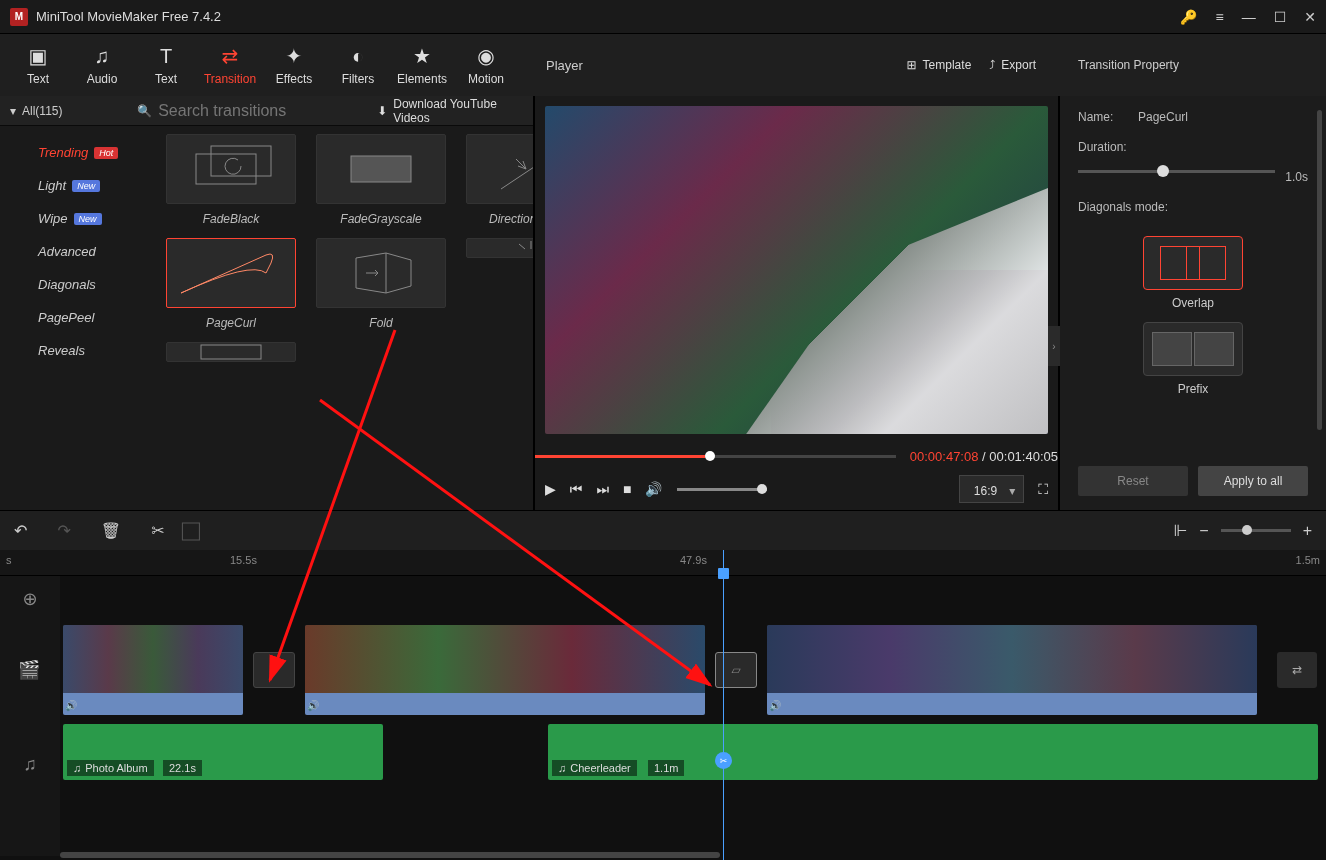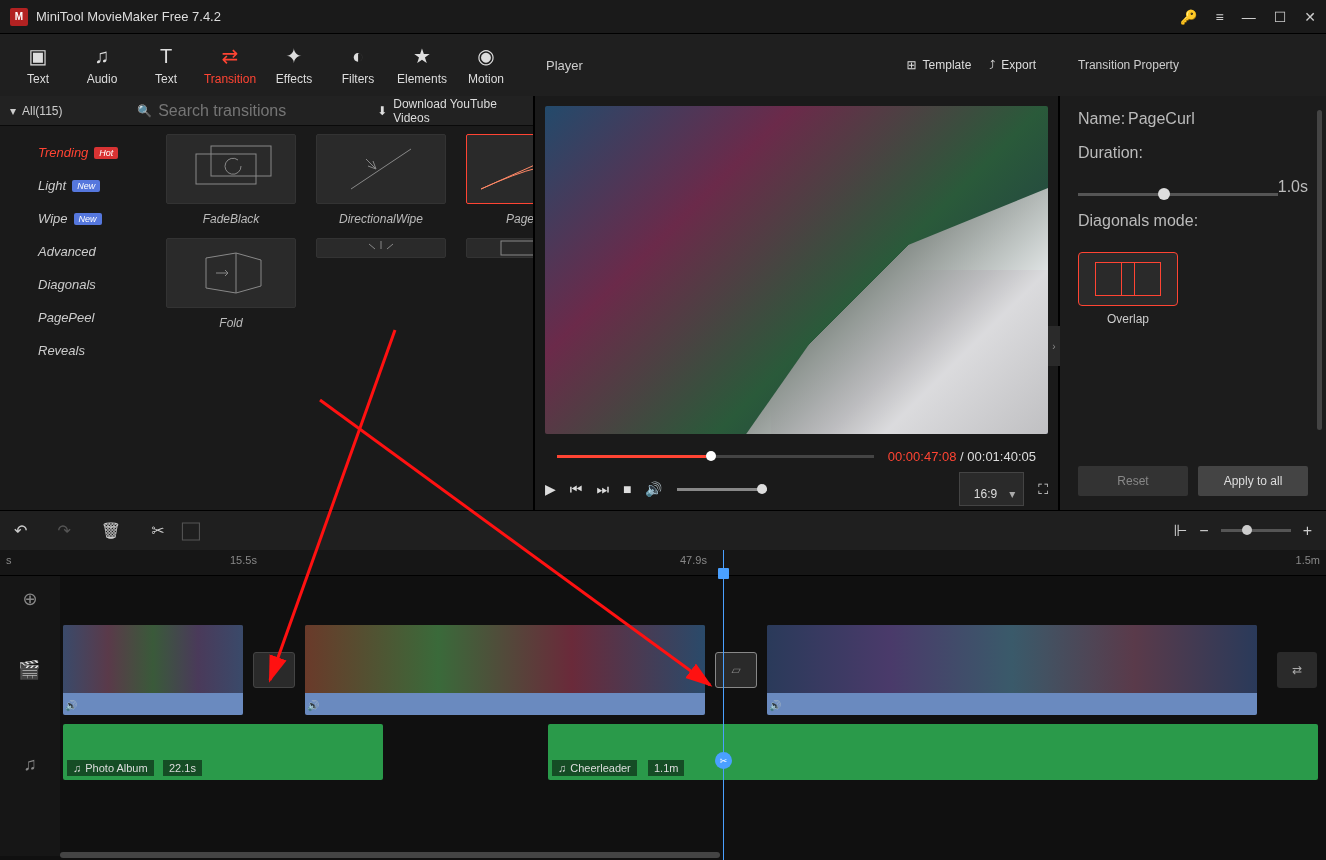--- a/index.html
+++ b/index.html
@@ -45,41 +45,41 @@
 
 .player-panel { width: 525px; background: #1a1a1a; display: flex; flex-direction: column; border-right: 2px solid #000; }
 .player-header { height: 62px; display: flex; align-items: center; justify-content: space-between; padding: 0 18px; margin-top: -62px; background: #1f1f1f; }
 .player-title { color: #ccc; font-size: 13px; }
 .player-actions { display: flex; gap: 18px; }
 .player-action { display: flex; align-items: center; gap: 6px; cursor: pointer; color: #ddd; }
 .preview { flex: 1; margin: 10px; background: linear-gradient(135deg, #234a6b 0%, #6b2a4a 30%, #2a5a3a 60%, #1a2a4a 100%); position: relative; border-radius: 2px; overflow: hidden; }
 .page-curl-overlay { position: absolute; right: 0; bottom: 0; width: 60%; height: 75%; background: linear-gradient(315deg, #ddd 0%, #fff 30%, #999 60%, transparent 60%); clip-path: polygon(100% 0%, 100% 100%, 0% 100%, 40% 30%); opacity: 0.85; }
 .darklayer { position: absolute; right: 0; bottom: 0; width: 55%; height: 50%; background: linear-gradient(315deg, #1a1a2a 0%, #0a0a1a 50%, transparent 70%); }
 
-.progress-row { height: 24px; display: flex; align-items: center; padding: 0 22px; }
+.progress-row { height: 24px; display: flex; align-items: center; padding: 0 0; }
 .progress-bar { flex: 1; height: 3px; background: #444; position: relative; }
 .progress-fill { position: absolute; left: 0; top: 0; height: 100%; width: 47%; background: #ff4433; }
 .progress-knob { position: absolute; left: 47%; top: -4px; width: 10px; height: 10px; background: #fff; border-radius: 50%; }
 .time-display { padding-left: 14px; font-size: 13px; white-space: nowrap; }
 .time-cur { color: #ff4433; }
 .time-total { color: #ddd; }
 
 .controls-row { height: 42px; display: flex; align-items: center; padding: 0 10px; gap: 14px; }
 .ctrl-btn { color: #ddd; cursor: pointer; font-size: 14px; }
 .volume-bar { width: 90px; height: 3px; background: #888; position: relative; }
 .volume-knob { position: absolute; right: 0; top: -4px; width: 10px; height: 10px; background: #ddd; border-radius: 50%; }
-.aspect-select { margin-left: auto; background: #2a2a2a; border: 1px solid #444; color: #ddd; padding: 14px 26px 4px 14px; cursor: pointer; position: relative; }
+.aspect-select { margin-left: auto; background: #2a2a2a; border: 1px solid #444; color: #ddd; padding: 8px 26px 4px 14px; cursor: pointer; position: relative; }
 .aspect-select::after { content: "▾"; position: absolute; right: 8px; color: #aaa; }
 
 .prop-panel { flex: 1; background: #1c1c1c; padding: 14px 18px; display: flex; flex-direction: column; position: relative; }
-.prop-row { display: flex; align-items: flex-end; margin-bottom: 16px; font-size: 16px; color: #bbb; }
+.prop-row { display: flex; align-items: flex-start; margin-bottom: 16px; font-size: 12px; color: #bbb; gap: 10px; }
 .prop-label { min-width: 50px; }
 .slider { flex: 1; height: 3px; background: #555; position: relative; }
 .slider-knob { position: absolute; left: 40%; top: -5px; width: 12px; height: 12px; background: #ddd; border-radius: 50%; }
-.mode-grid { display: flex; flex-direction: row; gap: 12px; margin-top: 6px; }
+.mode-grid { display: flex; flex-direction: column; gap: 12px; margin-top: 6px; }
 .mode-item { display: flex; flex-direction: column; align-items: center; gap: 6px; }
 .mode-thumb { width: 100px; height: 54px; background: #2a2a2a; border: 1px solid #444; border-radius: 4px; display: flex; align-items: center; justify-content: center; gap: 2px; }
 .mode-thumb.selected { border: 1px solid #ff4433; }
 .mode-box { width: 40px; height: 34px; border: 1px solid #666; }
 .mode-thumb.selected .mode-box { border-color: #ff4433; }
 .prop-footer { margin-top: auto; display: flex; gap: 10px; }
 .prop-btn { flex: 1; padding: 8px; background: #333; color: #888; text-align: center; cursor: pointer; border-radius: 2px; }
 .prop-btn.primary { background: #444; color: #ddd; }
 .prop-scroll { position: absolute; right: 4px; top: 14px; width: 5px; height: 320px; background: #444; border-radius: 3px; }
 .expand-tab { position: absolute; left: -12px; top: 230px; width: 12px; height: 40px; background: #2a2a2a; display: flex; align-items: center; justify-content: center; color: #888; cursor: pointer; font-size: 10px; }
@@ -242,20 +242,28 @@
                 <rect x="10" y="10" width="60" height="30" fill="none" stroke="#888"></rect>
                 <rect x="25" y="2" width="60" height="30" fill="none" stroke="#888"></rect>
                 <path d="M55 22 a8 8 0 1 1 -3 -6" fill="none" stroke="#888"></path>
               </svg>
             </div>
             <span class="trans-label">FadeBlack</span>
           </div>
         <div class="trans-item">
             <div class="trans-thumb">
               <svg width="90" height="50">
+                <rect x="15" y="12" width="60" height="26" fill="#555" stroke="#888"></rect>
+              </svg>
+            </div>
+            <span class="trans-label">FadeGrayscale</span>
+          </div>
+        <div class="trans-item">
+            <div class="trans-thumb">
+              <svg width="90" height="50">
                 <line x1="15" y1="45" x2="75" y2="5" stroke="#888"></line>
                 <path d="M30 15 l10 10 M40 25 l-3 -8 M40 25 l-8 -3" stroke="#888" fill="none"></path>
               </svg>
             </div>
             <span class="trans-label">DirectionalWipe</span>
           </div>
         <div class="trans-item">
             <div class="trans-thumb selected">
               <svg width="120" height="60">
                 <path d="M10 50 L95 12 Q105 8 100 20 L95 30 Q80 18 10 50" fill="none" stroke="#ff8866"></path>
@@ -342,20 +350,27 @@
     <div class="prop-row">
       <span>Diagonals mode:</span>
     </div>
     <div class="mode-grid">
       <div class="mode-item">
         <div class="mode-thumb selected">
             <div class="mode-box" style="margin-right:-8px"></div>
             <div class="mode-box" style="margin-left:-8px"></div>
           </div>
         <span>Overlap</span>
+      </div>
+      <div class="mode-item">
+        <div class="mode-thumb">
+            <div class="mode-box" style="background:#444"></div>
+            <div class="mode-box" style="background:#444"></div>
+          </div>
+        <span>Prefix</span>
       </div>
     </div>
     <div class="prop-footer">
       <div class="prop-btn">Reset</div>
       <div class="prop-btn primary">Apply to all</div>
     </div>
   </div>
 </div>
 
 <div class="timeline-toolbar">

